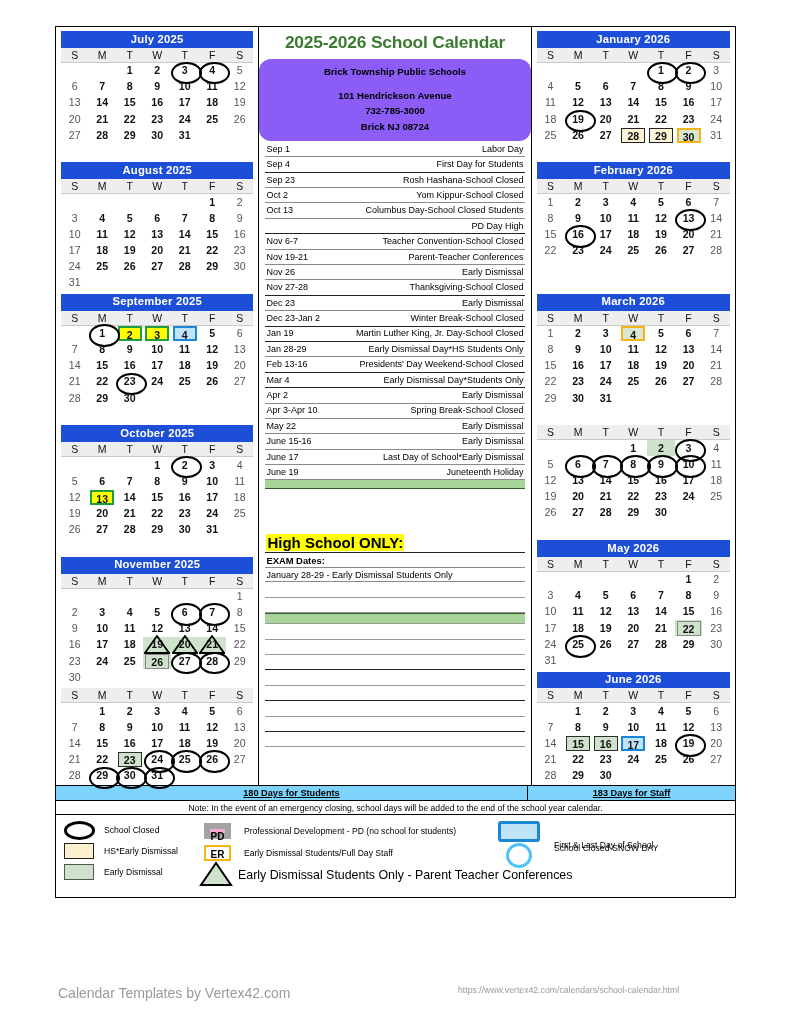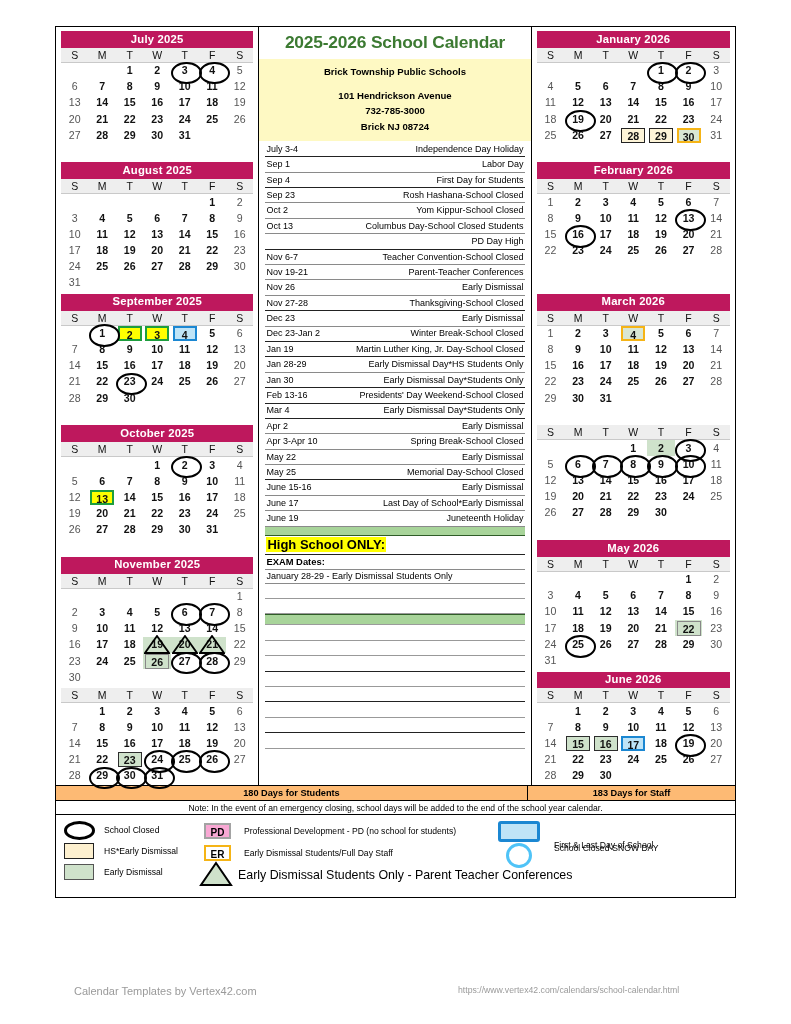--- a/index.html
+++ b/index.html
@@ -21,21 +21,21 @@
     display:flex;
   }
   .col { padding:4px 5px 0 5px; }
   .col-left  { width:204px; border-right:1.4px solid #000; }
   .col-mid   { width:273px; border-right:1.4px solid #000; padding:0; }
   .col-right { width:204px; }
 
   
   .month { width:100%; margin-bottom:3px; }
   .month-title {
-    background:#be185d; color:#ffffff; text-align:center;
+    background:#1d4ed8; color:#ffffff; text-align:center;
     font-size:11.3px; font-weight:bold; letter-spacing:.2px;
     padding:2.5px 0 2.5px 0; line-height:1.05;
   }
   table.mtab { width:100%; border-collapse:collapse; table-layout:fixed; }
   table.mtab th {
     background:#eeeeee; font-size:10.5px; font-weight:normal;
     height:14px; text-align:center; color:#111;
     border-bottom:1px solid #c9c9c9;
   }
   table.mtab td {
@@ -67,77 +67,77 @@
   }
   
   .tri{ position:absolute; left:50%; top:50%; margin-left:-13px; margin-top:-9.5px;
         width:26px; height:19px; z-index:3; pointer-events:none; }
 
   
   .hdr-title {
     text-align:center; color:#3c7a32; font-weight:bold;
     font-size:17.4px; padding:5px 0 6px 0; letter-spacing:-.2px;
   }
-  .hdr-box { background:#fef9c3; padding:5px 0 7px 0; }
+  .hdr-box { background:#8b5cf6; padding:5px 0 7px 0;border-radius:12px; }
   .hdr-line { text-align:center; font-size:9.6px; font-weight:bold; line-height:15.6px; }
   .hdr-gap { height:8px; }
 
   .ev-list { padding:0 6px; }
   table.evt { width:100%; border-collapse:collapse; table-layout:fixed; }
   table.evt td {
     font-size:9px; padding:1px 1px 1.5px 1px; line-height:11px;
     border-bottom:1px solid #8a8a8a; vertical-align:bottom; height:15.4px;
   }
   table.evt td.d { width:74px; text-align:left; }
   table.evt td.t { text-align:right; }
   table.evt tr.thick td { border-bottom:1.5px solid #222; }
 
   .greenbar { background:#a8d49a; height:9px; border-bottom:1.4px solid #2f5c28; }
   .greenbar2{ background:#a8d49a; height:11px; border-top:1.4px solid #2f5c28; border-bottom:1px solid #9b9b9b;}
 
-  .hs-row { font-size:13px; font-weight:bold; padding:1.5px 1px; border-bottom:1.6px solid #222; }
+  .hs-row { font-size:15px; font-weight:bold; padding:1.5px 1px; border-bottom:1.6px solid #222;margin-top:43px; }
   .hs-mark { background:#ffff00; display:inline-block; padding:0 1px; }
   .exam-row { font-size:9.4px; font-weight:bold; padding:1.5px 1px; border-bottom:1px solid #8a8a8a; }
   .exam-det { font-size:9px; padding:1.5px 1px; border-bottom:1.4px solid #8a8a8a; }
   .blank { height:15.4px; border-bottom:1px solid #999; }
   .blank.dk { border-bottom:1.6px solid #222; }
 
   
   .legend {
     position:absolute; left:55px; top:786px; width:681px; height:112px;
     border:1.6px solid #000; border-top:none;
   }
-  .days-row { display:flex; background:#fdba74; height:15px; border-bottom:1.2px solid #000; }
+  .days-row { display:flex; background:#7dd3fc; height:15px; border-bottom:1.2px solid #000;text-decoration:underline; }
   .days-a { flex:1; text-align:center; font-size:9.2px; font-weight:bold; line-height:15px; border-right:1.2px solid #000;}
   .days-b { width:207px; text-align:center; font-size:9.2px; font-weight:bold; line-height:15px; }
   .note-row { text-align:center; font-size:8.6px; line-height:14px; height:14px; border-bottom:1.2px solid #000; }
 
   .leg-body { position:relative; height:79px; }
   .leg-item { position:absolute; font-size:8.6px; white-space:nowrap; }
   .swatch-circle{
     position:absolute; width:31px; height:19px; border:3px solid #000; border-radius:50%;
     background:#fff;
   }
   .swatch-rect { position:absolute; width:30px; height:16px; }
   .sw-hs { background:#fdf0cf; border:1.4px solid #222; }
   .sw-ed { background:#cfe2cb; border:1.4px solid #555; }
   .badge {
     position:absolute; width:27px; height:16px; text-align:center;
     font-size:10px; font-weight:bold; line-height:15px;
   }
-  .badge-pd { background:#f9a8d4; border:2px solid #a3a3a3; }
+  .badge-pd { background:#f9a8d4; border:6px solid #a3a3a3; }
   .badge-er { background:#ffffff; border:2.4px solid #f5b416; }
   .sw-first { position:absolute; width:42px; height:21px; background:#bfe4f7; border:3.2px solid #1b87d2; border-radius:3px;}
   .sw-snow  { position:absolute; width:26px; height:25px; border:3.2px solid #4fc3f7; border-radius:50%; background:#fff;}
   .tri-leg  { position:absolute; }
   .leg-big  { font-size:12.4px; }
 
   
   .footer { position:absolute; left:0; top:985px; width:791px; height:20px; }
-  .foot-l { position:absolute; left:74px; top:0; font-size:11px; color:#9a9a9a; }
+  .foot-l { position:absolute; left:58px; top:0; font-size:14px; color:#9a9a9a; }
   .foot-r { position:absolute; left:458px; top:0; font-size:8.7px; color:#9a9a9a; }
 </style>
 </head>
 <body>
 
 <div class="page">
 
   <div class="cal-wrap">
 
     <div class="col col-left" id="col-left">
@@ -956,24 +956,20 @@
       <div class="hdr-box">
         <div class="hdr-line">Brick Township Public Schools</div>
         <div class="hdr-gap"></div>
         <div class="hdr-line">101 Hendrickson Avenue</div>
         <div class="hdr-line">732-785-3000</div>
         <div class="hdr-line">Brick NJ 08724</div>
       </div>
       <div class="ev-list">
         <table class="evt">
             <tbody id="evt-body">
-              <tr class="thick">
-                <td class="d">July 3-4</td>
-                <td class="t">Independence Day Holiday</td>
-              </tr>
               <tr>
                 <td class="d">Sep 1</td>
                 <td class="t">Labor Day</td>
               </tr>
               <tr class="thick">
                 <td class="d">Sep 4</td>
                 <td class="t">First Day for Students</td>
               </tr>
               <tr>
                 <td class="d">Sep 23</td>
@@ -1017,46 +1013,38 @@
               </tr>
               <tr class="thick">
                 <td class="d">Jan 19</td>
                 <td class="t">Martin Luther King, Jr. Day-School Closed</td>
               </tr>
               <tr>
                 <td class="d">Jan 28-29</td>
                 <td class="t">Early Dismissal Day*HS Students Only</td>
               </tr>
               <tr class="thick">
-                <td class="d">Jan 30</td>
-                <td class="t">Early Dismissal Day*Students Only</td>
-              </tr>
-              <tr class="thick">
                 <td class="d">Feb 13-16</td>
                 <td class="t">Presidents' Day Weekend-School Closed</td>
               </tr>
               <tr class="thick">
                 <td class="d">Mar 4</td>
                 <td class="t">Early Dismissal Day*Students Only</td>
               </tr>
               <tr>
                 <td class="d">Apr 2</td>
                 <td class="t">Early Dismissal</td>
               </tr>
               <tr>
                 <td class="d">Apr 3-Apr 10</td>
                 <td class="t">Spring Break-School Closed</td>
               </tr>
               <tr>
                 <td class="d">May 22</td>
                 <td class="t">Early Dismissal</td>
-              </tr>
-              <tr class="thick">
-                <td class="d">May 25</td>
-                <td class="t">Memorial Day-School Closed</td>
               </tr>
               <tr>
                 <td class="d">June 15-16</td>
                 <td class="t">Early Dismissal</td>
               </tr>
               <tr>
                 <td class="d">June 17</td>
                 <td class="t">Last Day of School*Early Dismissal</td>
               </tr>
               <tr>

